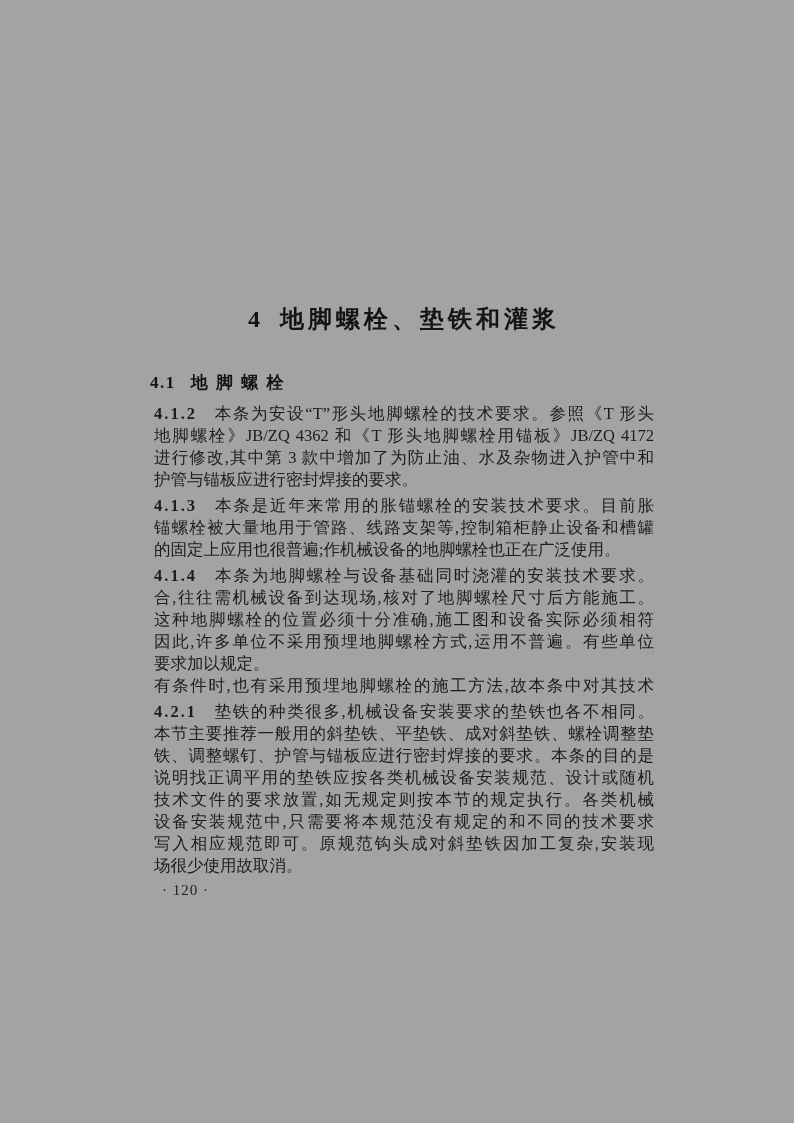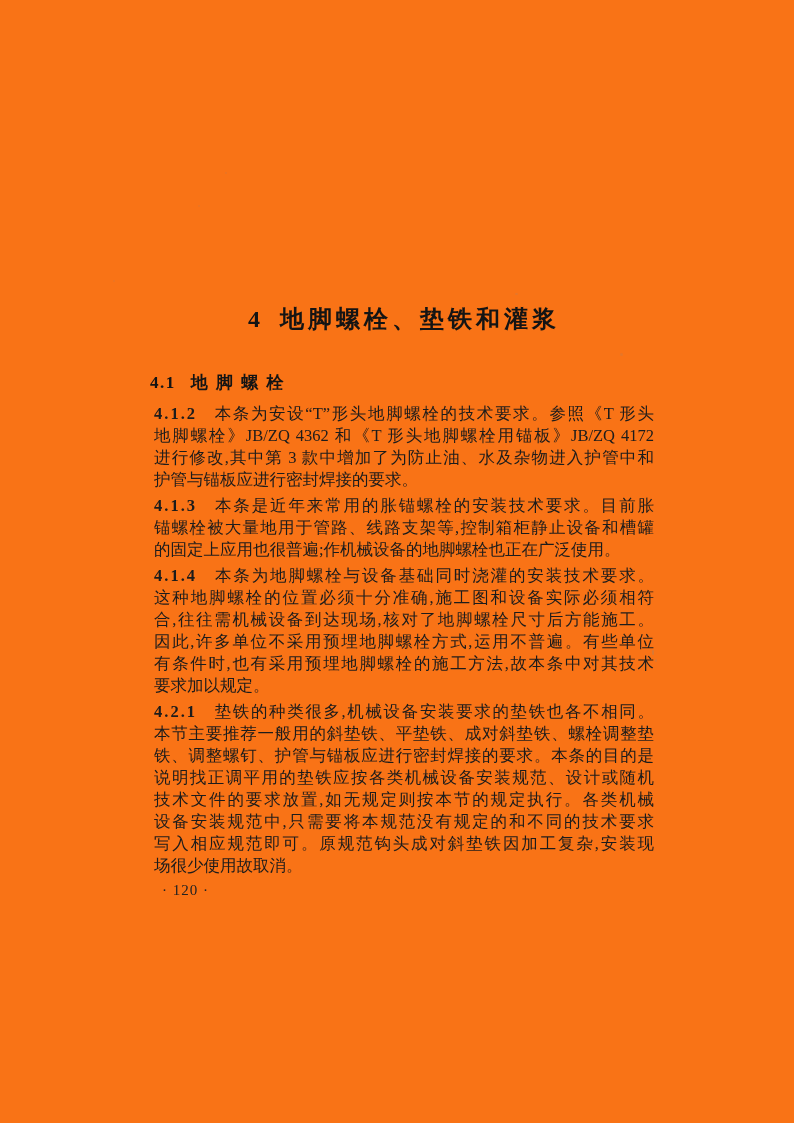--- a/index.html
+++ b/index.html
@@ -1,21 +1,21 @@
 <!DOCTYPE html>
 <html><head>
 <meta charset="utf-8">
 <style>
   * { margin: 0; padding: 0; box-sizing: border-box; }
   html, body { background: #ffffff; }
   .page {
     position: relative;
     width: 794px;
     height: 1123px;
-    background: #f97316;
+    background: #a3a3a3;
     overflow: hidden;
     font-family: "Liberation Serif", "DejaVu Serif", serif;
     color: #1c1c1c;
   }
   .content-column {
     position: absolute;
     left: 150px;
     top: 303px;
     width: 508px;
   }
@@ -88,25 +88,25 @@
           <div class="line">进行修改,其中第 3 款中增加了为防止油、水及杂物进入护管中和</div>
           <div class="line last">护管与锚板应进行密封焊接的要求。</div>
         </div>
         <div class="para">
           <div class="line"><span class="para-num">4.1.3</span>本条是近年来常用的胀锚螺栓的安装技术要求。目前胀</div>
           <div class="line">锚螺栓被大量地用于管路、线路支架等,控制箱柜静止设备和槽罐</div>
           <div class="line last">的固定上应用也很普遍;作机械设备的地脚螺栓也正在广泛使用。</div>
         </div>
         <div class="para">
           <div class="line"><span class="para-num">4.1.4</span>本条为地脚螺栓与设备基础同时浇灌的安装技术要求。</div>
+          <div class="line">合,往往需机械设备到达现场,核对了地脚螺栓尺寸后方能施工。</div>
           <div class="line">这种地脚螺栓的位置必须十分准确,施工图和设备实际必须相符</div>
-          <div class="line">合,往往需机械设备到达现场,核对了地脚螺栓尺寸后方能施工。</div>
           <div class="line">因此,许多单位不采用预埋地脚螺栓方式,运用不普遍。有些单位</div>
+          <div class="line last">要求加以规定。</div>
           <div class="line">有条件时,也有采用预埋地脚螺栓的施工方法,故本条中对其技术</div>
-          <div class="line last">要求加以规定。</div>
         </div>
         <div class="para">
           <div class="line"><span class="para-num">4.2.1</span>垫铁的种类很多,机械设备安装要求的垫铁也各不相同。</div>
           <div class="line">本节主要推荐一般用的斜垫铁、平垫铁、成对斜垫铁、螺栓调整垫</div>
           <div class="line">铁、调整螺钉、护管与锚板应进行密封焊接的要求。本条的目的是</div>
           <div class="line">说明找正调平用的垫铁应按各类机械设备安装规范、设计或随机</div>
           <div class="line">技术文件的要求放置,如无规定则按本节的规定执行。各类机械</div>
           <div class="line">设备安装规范中,只需要将本规范没有规定的和不同的技术要求</div>
           <div class="line">写入相应规范即可。原规范钩头成对斜垫铁因加工复杂,安装现</div>
           <div class="line last">场很少使用故取消。</div>

